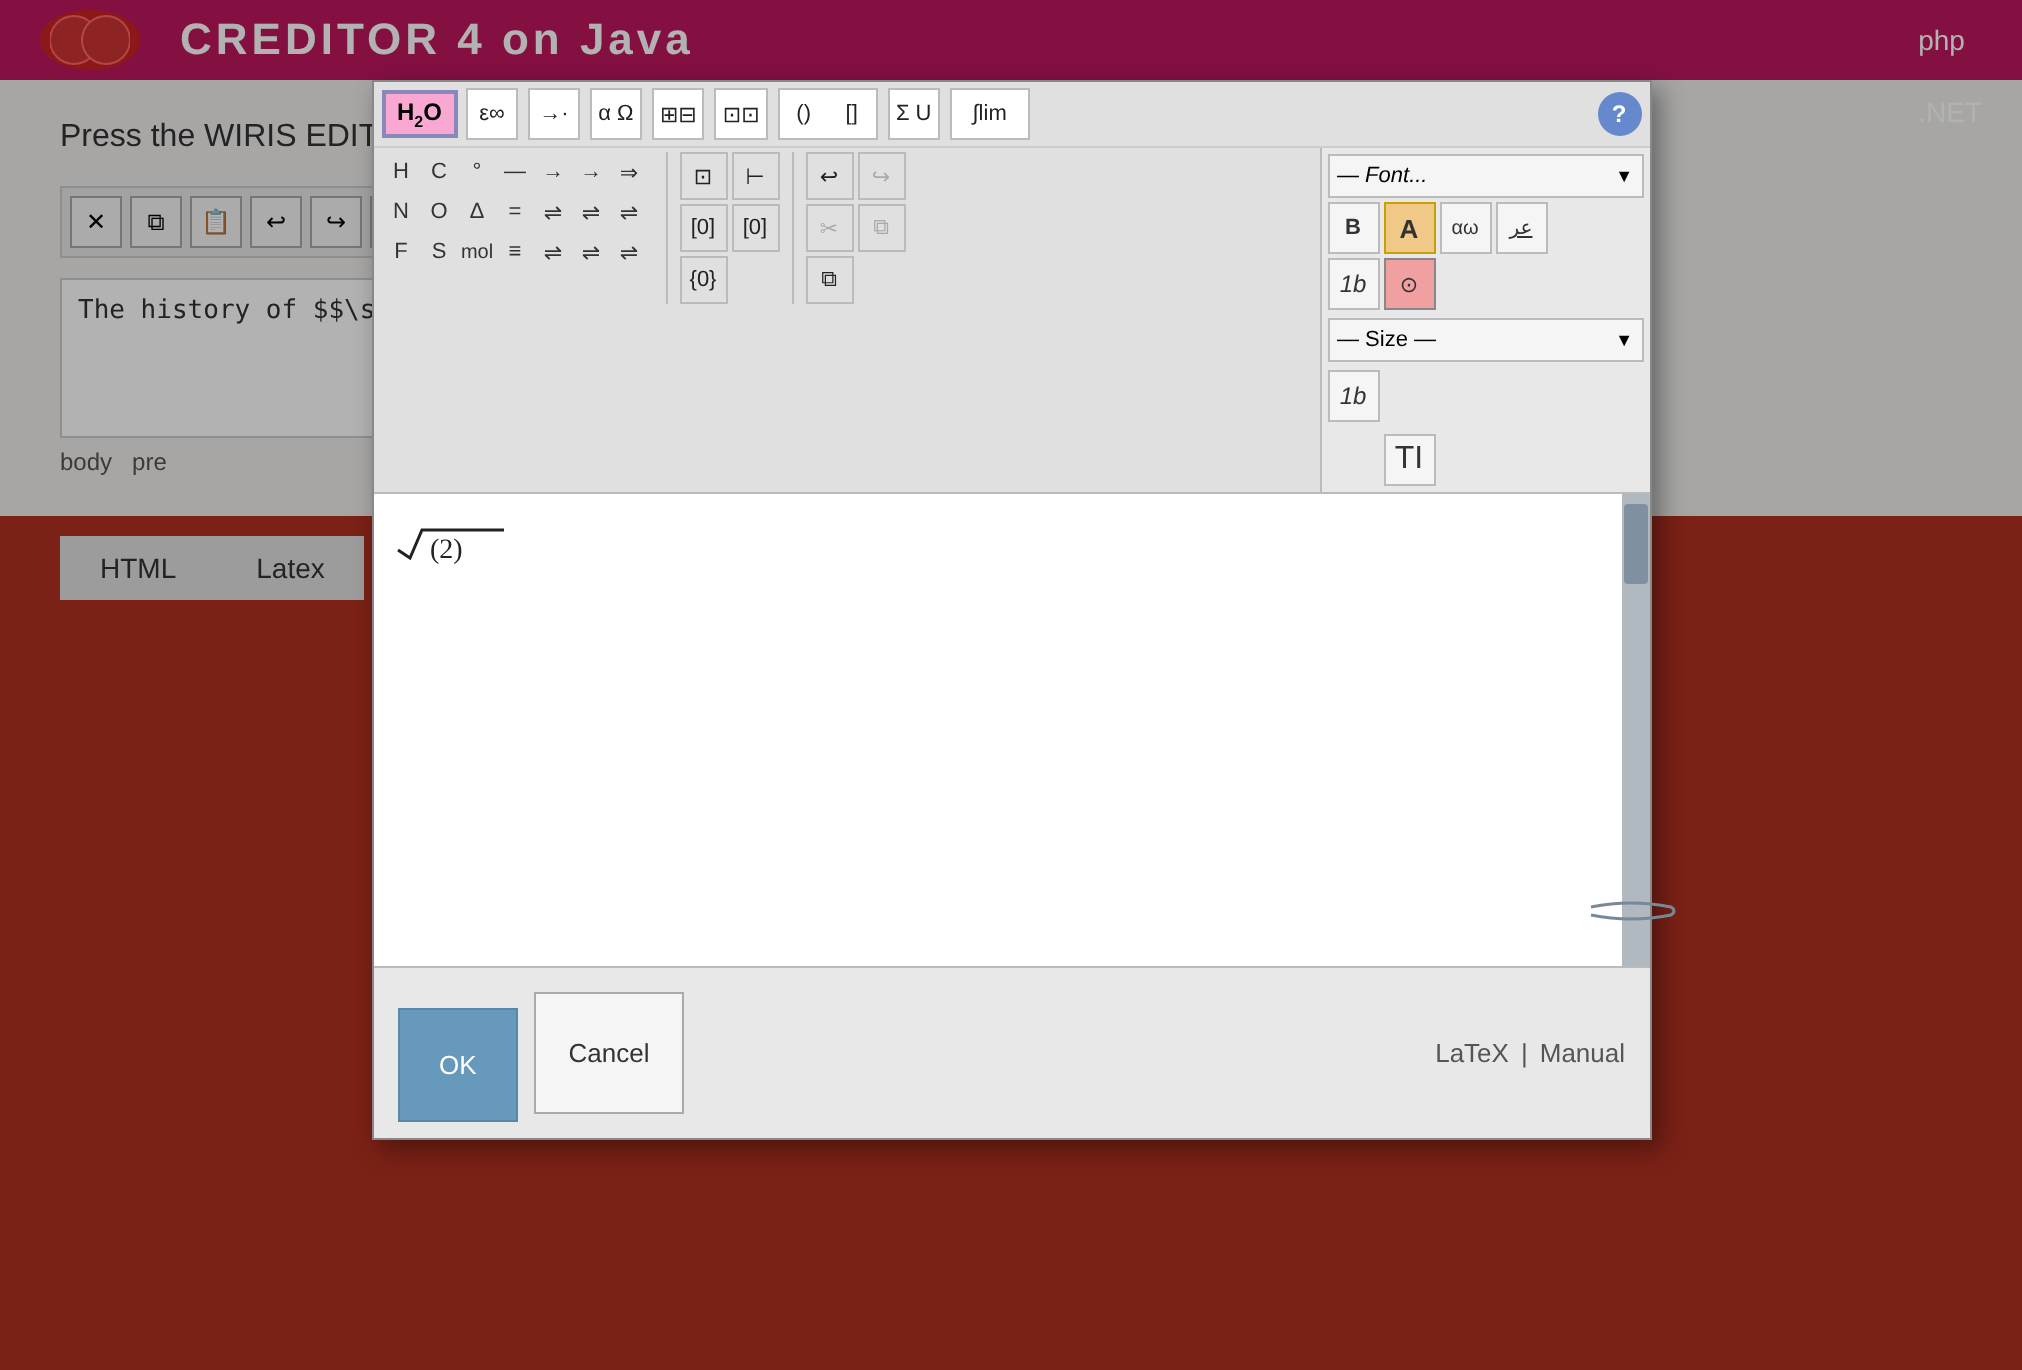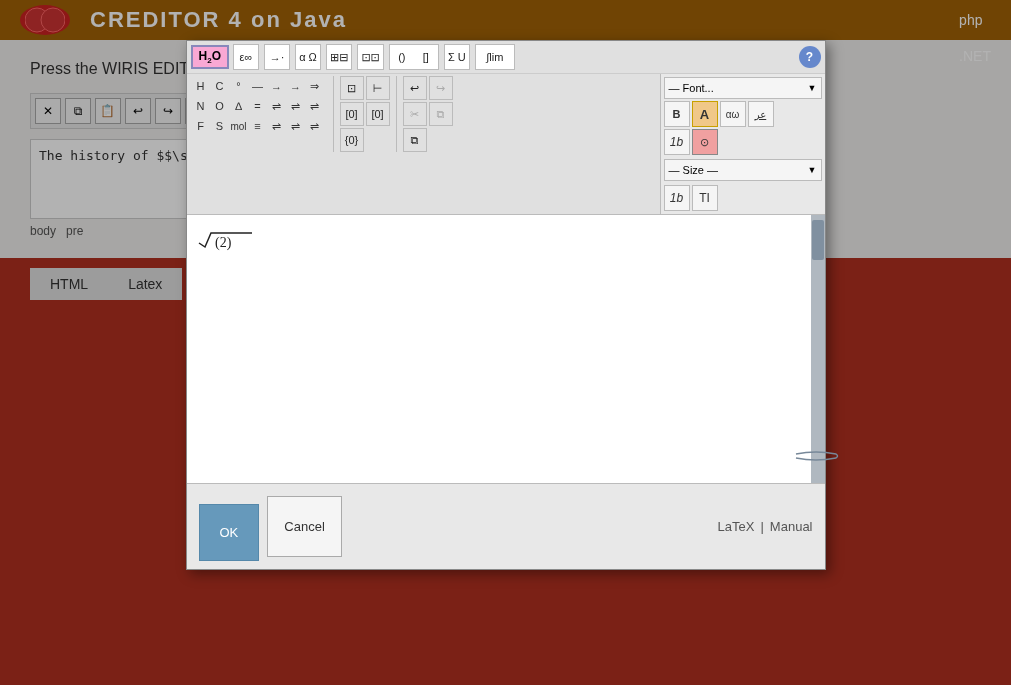--- a/index.html
+++ b/index.html
@@ -15,21 +15,21 @@
 
     
     .bg-page {
       position: absolute;
       top: 0; left: 0; right: 0; bottom: 0;
       background: #b03020;
     }
 
     .header-bar {
       height: 40px;
-      background: #a16207;
+      background: #be185d;
       display: flex;
       align-items: center;
       padding: 0 20px;
       gap: 20px;
     }
 
     .header-logo {
       width: 50px;
       height: 30px;
       background: #cc2222;
@@ -515,21 +515,21 @@
               </div>
               <div style="display:flex; gap:2px;">
                 <button class="sym-btn" style="border:1px solid #bbb;">⧉</button>
               </div>
             </div>
           </div>
         </div>
 
         <div class="toolbar-right-panel">
 
-          <div style="display:flex; align-items:center; gap:2px;">
+          <div style="display:flex; align-items:center; gap:2px;font-style:italic;">
             <div class="font-dropdown">
               <span>— Font...</span>
               <span class="font-dropdown-arrow">▼</span>
             </div>
           </div>
 
           <div style="display:flex; gap:2px;">
             <button class="rt-btn" style="font-weight:bold;">B</button>
             <button class="rt-btn" style="background:#f0c888; border-color:#c8a000; font-size:13px; font-weight:bold;">A</button>
             <button class="rt-btn" style="font-size:10px;">αω</button>
@@ -543,21 +543,21 @@
 
           <div style="display:flex; align-items:center; gap:2px; margin-top:2px;">
             <div class="font-dropdown">
               <span>— Size —</span>
               <span class="font-dropdown-arrow">▼</span>
             </div>
           </div>
 
           <div style="display:flex; gap:2px; margin-top:2px;">
             <button class="rt-btn" style="font-style:italic; font-size:12px;">1b</button>
-            <button class="rt-btn" style="font-size:12px;">TI</button>
+            <button class="rt-btn" style="font-size:16px;margin-top:32px;">TI</button>
           </div>
         </div>
       </div>
     </div>
 
     <div style="display:flex; flex:1;">
       <div class="wiris-canvas">
         <div class="math-content">
           
           <svg width="60" height="30" viewBox="0 0 60 30">

